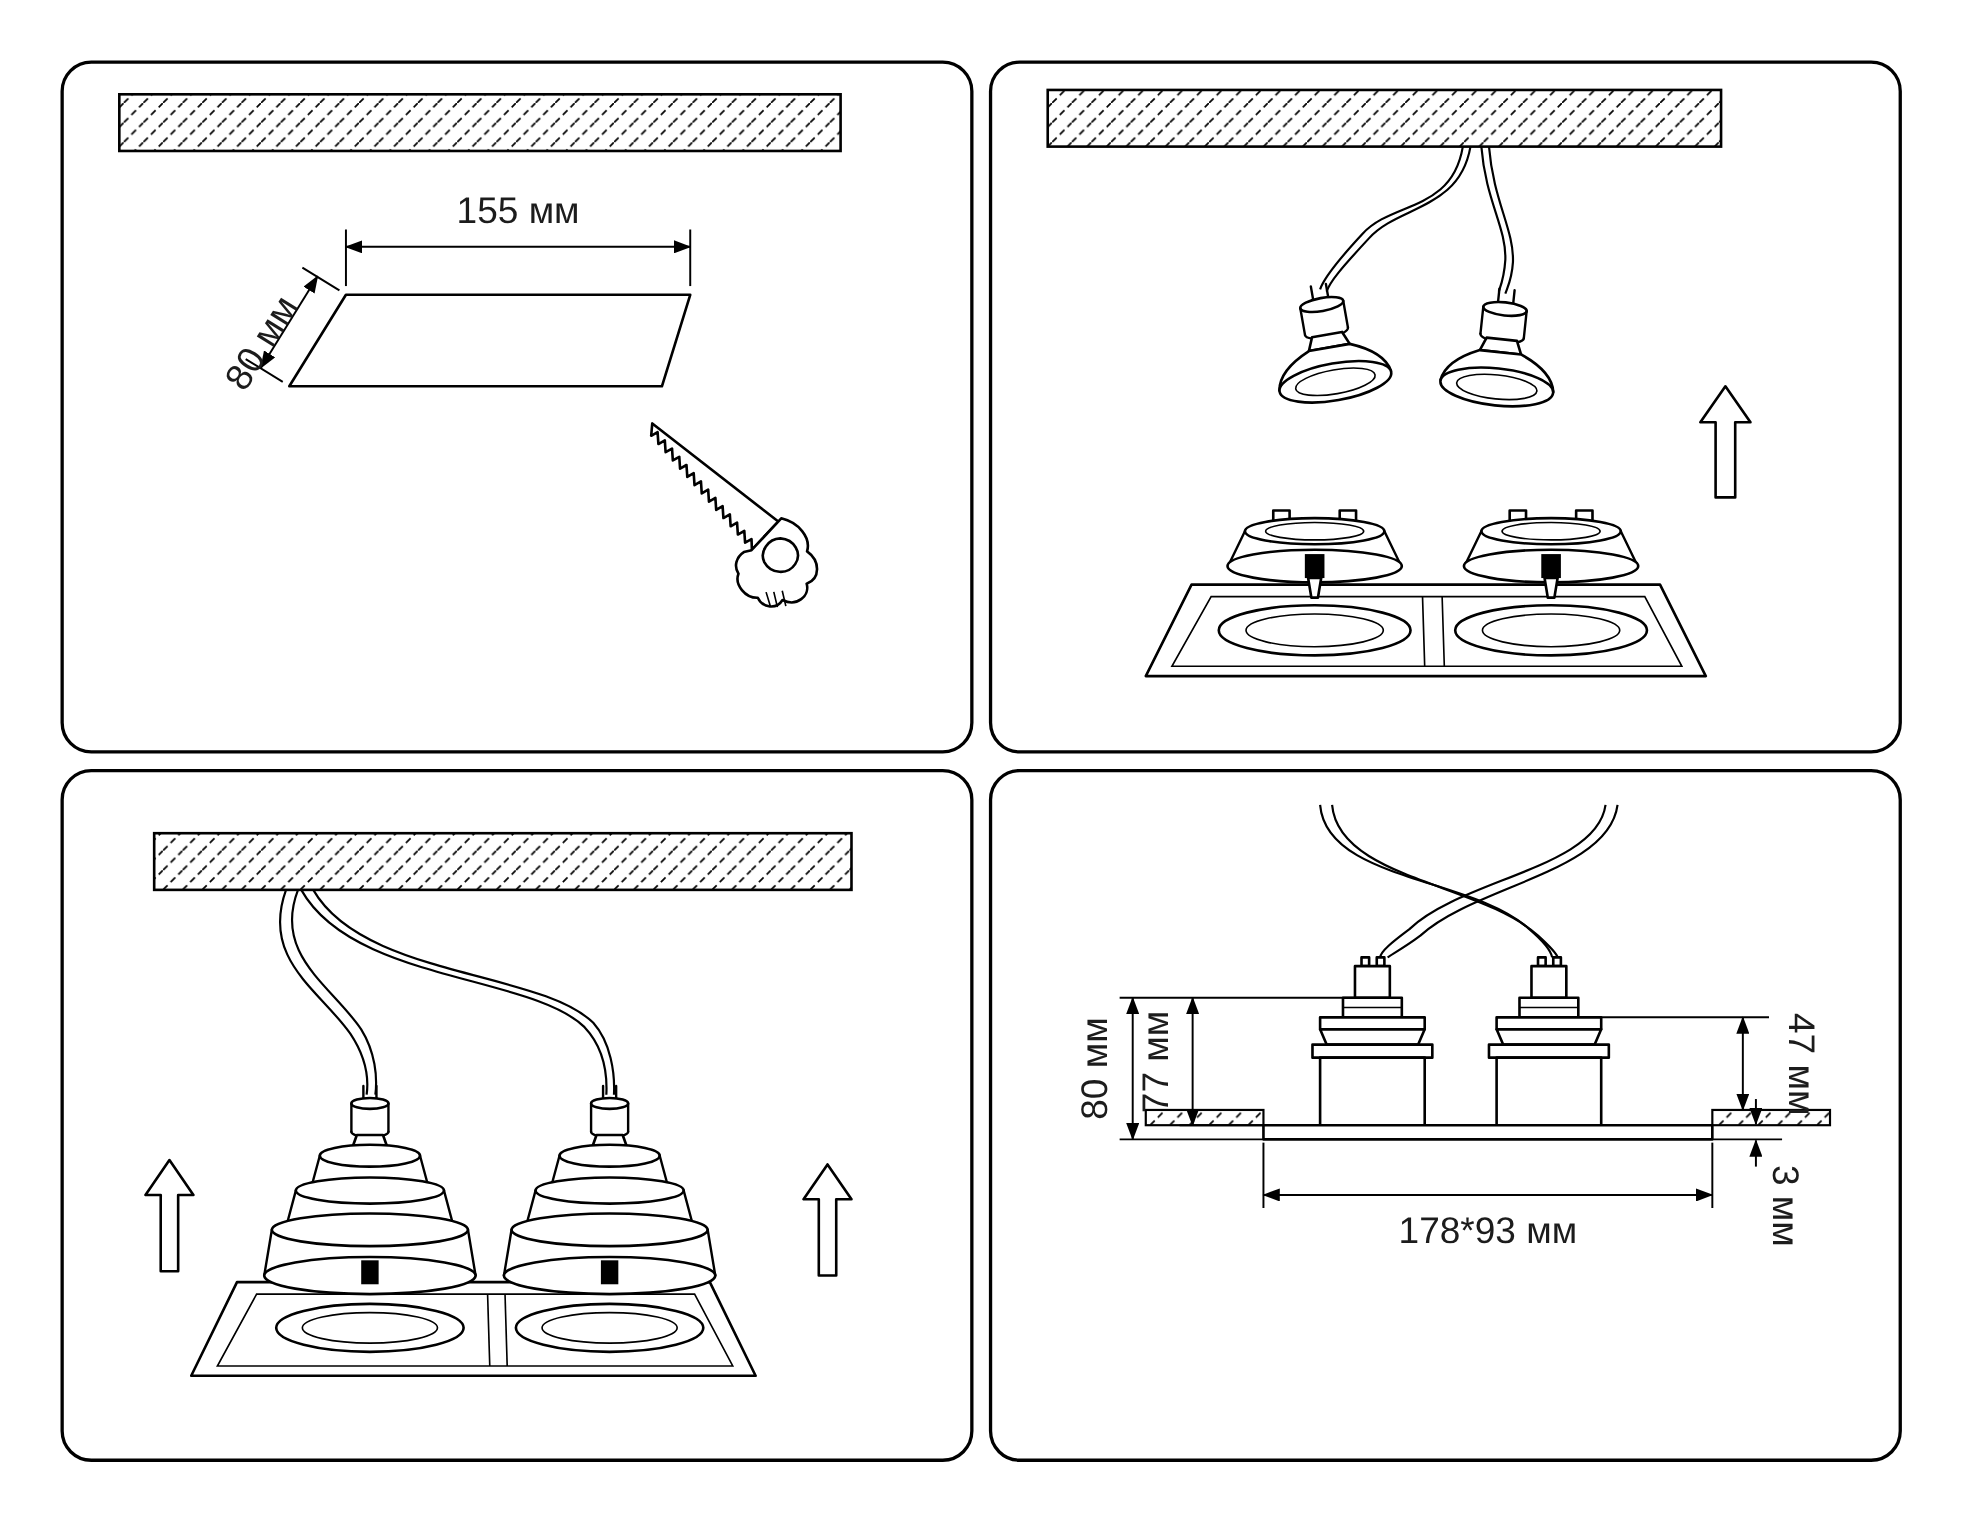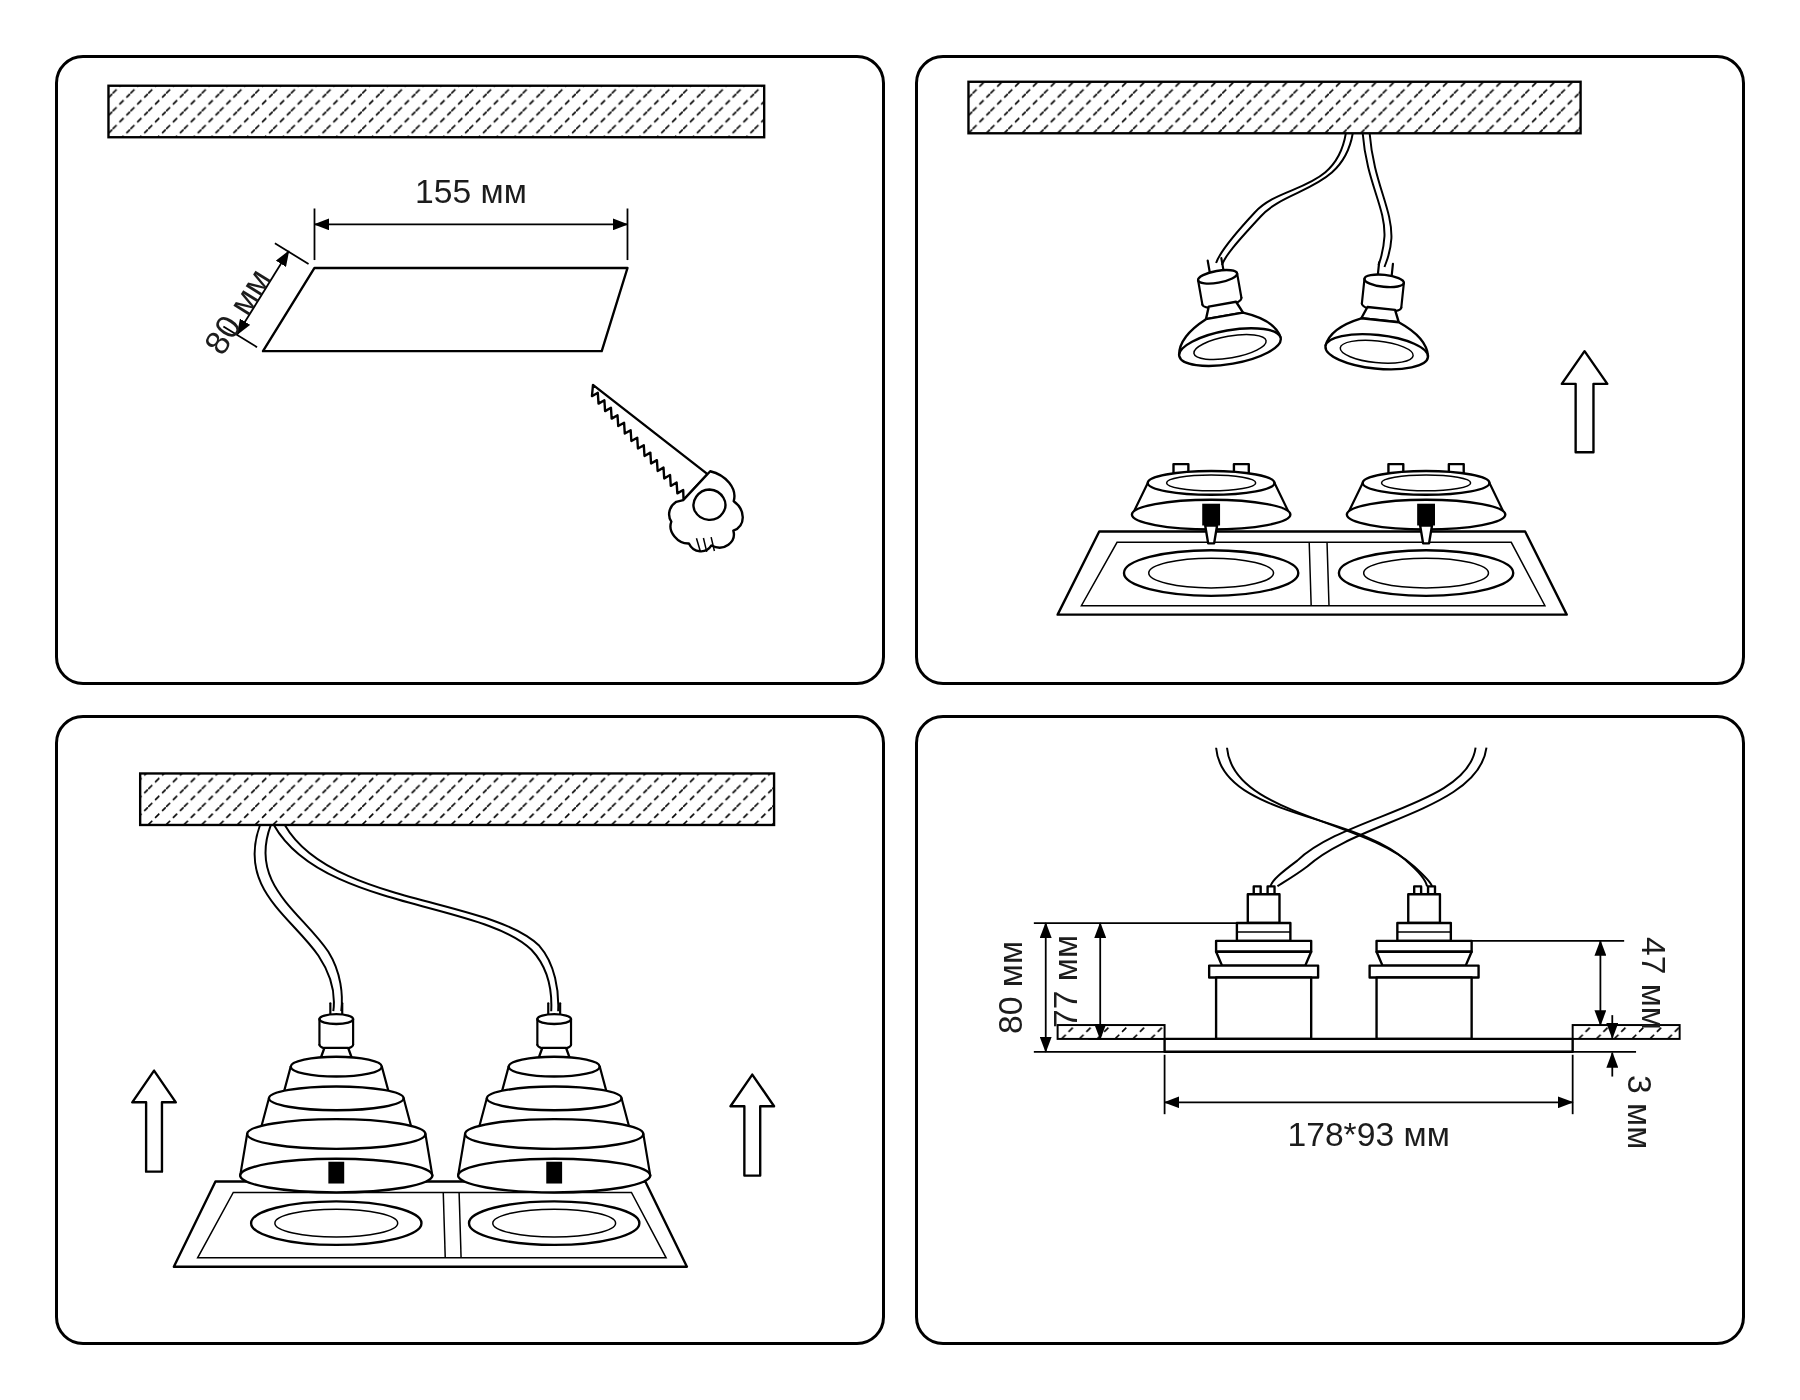--- a/index.html
+++ b/index.html
@@ -14,21 +14,21 @@
     font-family: "Liberation Sans", sans-serif;
   }
   .sheet {
     box-sizing: border-box;
     width: 1800px;
     height: 1400px;
     padding: 55px;
     display: grid;
     grid-template-columns: 830px 830px;
     grid-template-rows: 630px 630px;
-    gap: 30px;
+    gap: 14px;
     background: #ffffff;
   }
   .panel {
     box-sizing: border-box;
     border: 3px solid #000000;
     border-radius: 28px;
     background: #ffffff;
     overflow: hidden;
   }
   .panel svg { display: block; width: 100%; height: 100%; }

